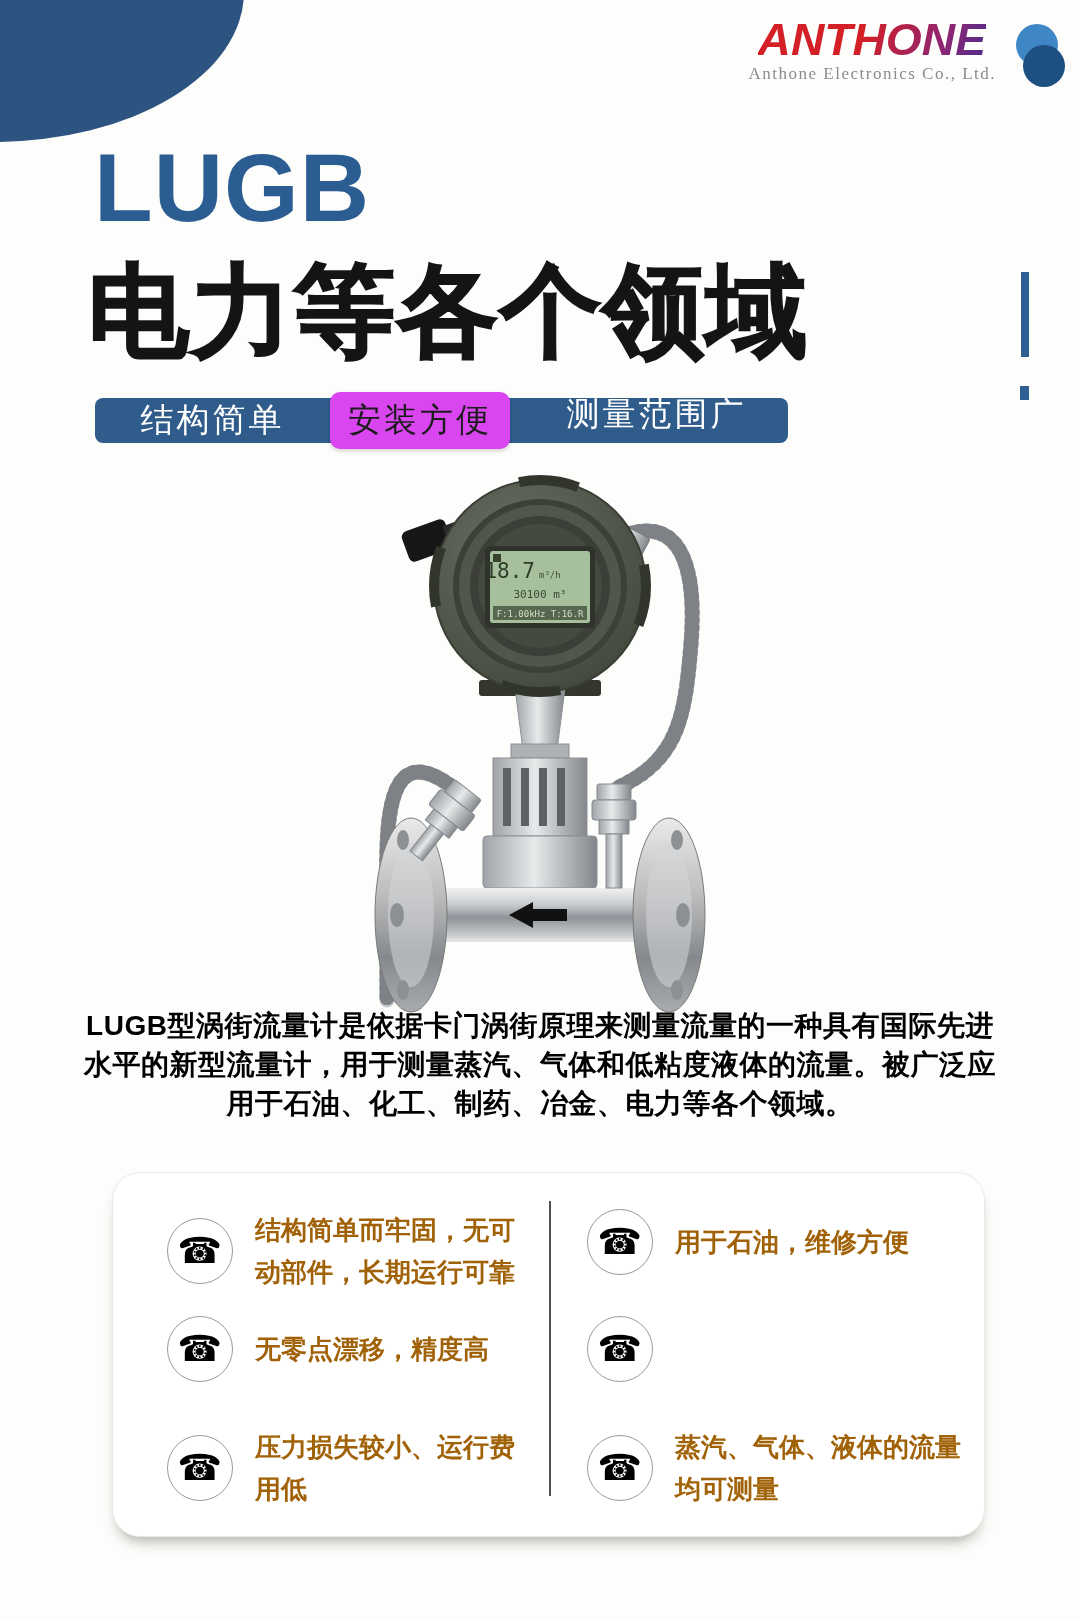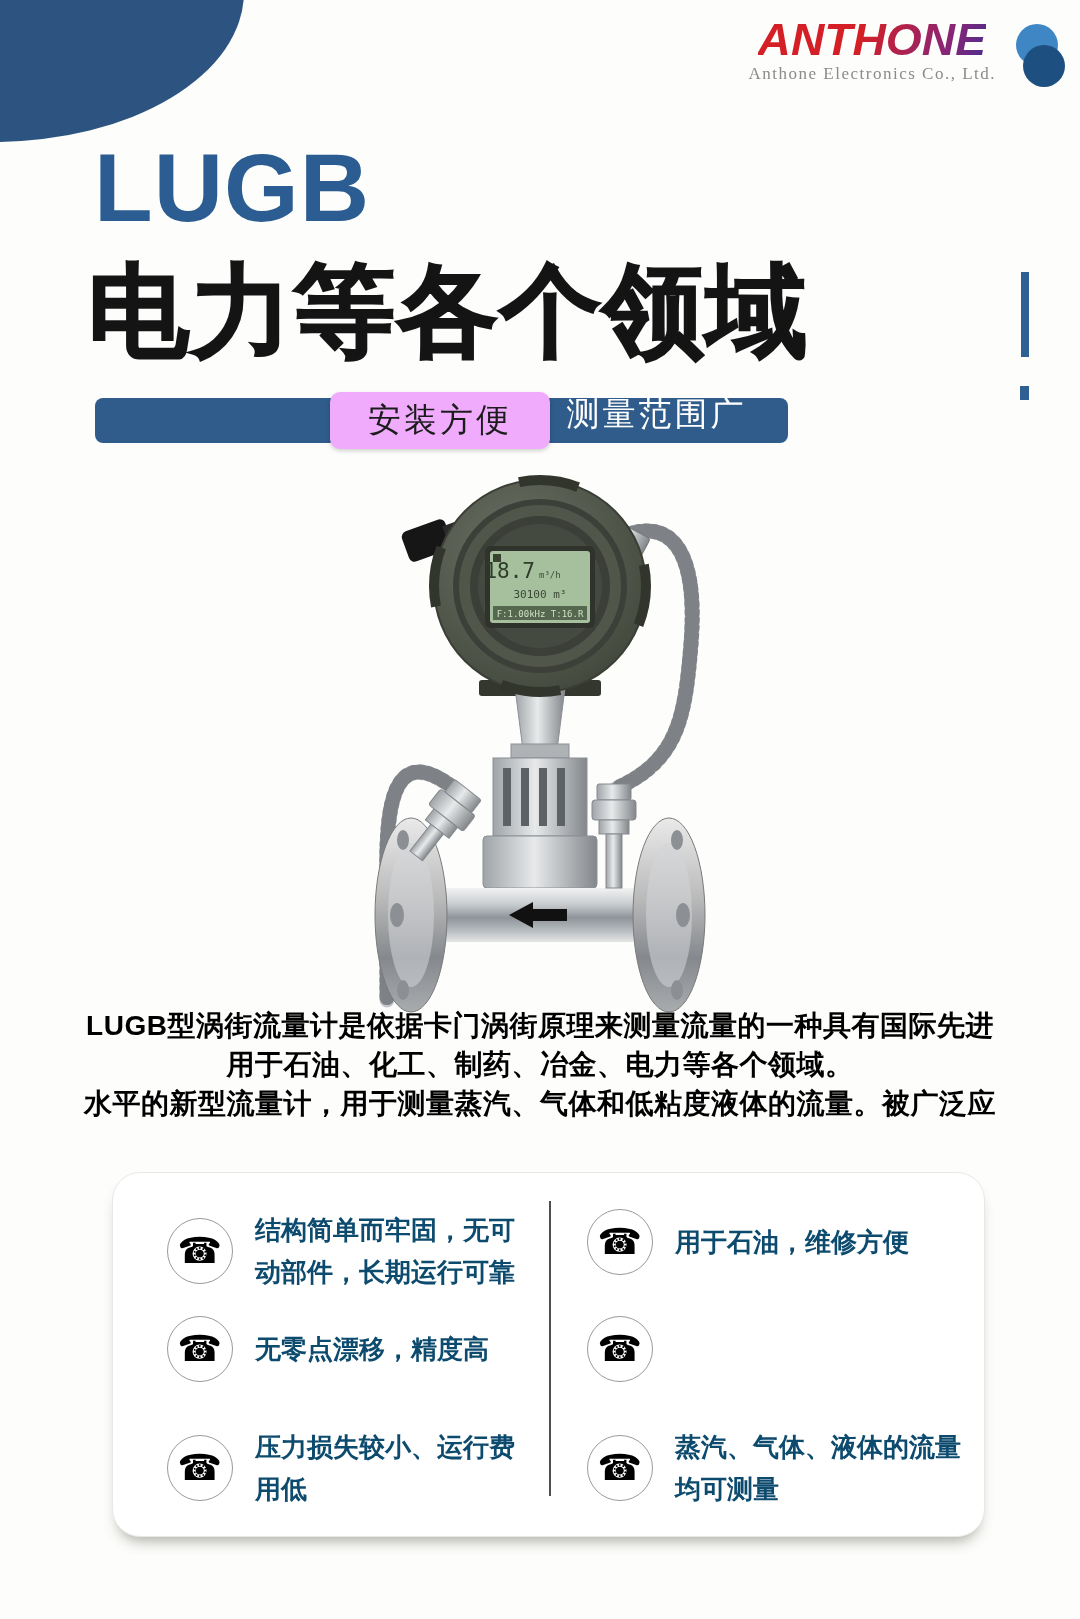--- a/index.html
+++ b/index.html
@@ -42,22 +42,22 @@
     -webkit-text-stroke:2px #141414;white-space:nowrap;
   }
   
   .tag-bar{position:absolute;left:95px;top:398px;width:693px;height:45px;
     background:#2f5c8a;border-radius:8px;}
   .tag{position:absolute;display:flex;align-items:center;justify-content:center;
     font-size:33px;color:#fff;letter-spacing:3px;}
   .tag.t1{left:95px;top:398px;width:235px;height:45px;}
   .tag.t3{left:525px;top:398px;width:263px;height:32px;}
   .tag-pill{
-    position:absolute;left:330px;top:392px;width:220px;height:57px;
-    background:#f0abfc;border-radius:10px;display:flex;align-items:center;justify-content:center;
+    position:absolute;left:330px;top:392px;width:180px;height:57px;
+    background:#d946ef;border-radius:10px;display:flex;align-items:center;justify-content:center;
     font-size:33px;color:#1c1c1c;letter-spacing:3px;
     box-shadow:0 2px 4px rgba(0,0,0,.18);
   }
   
   .product{position:absolute;left:345px;top:448px;width:390px;height:565px;}
   
   .desc{position:absolute;left:0;top:1006px;width:1080px;text-align:center;
     font-size:28px;font-weight:600;color:#000000;line-height:39px;letter-spacing:.5px;}
   
   .card{
@@ -68,21 +68,21 @@
   .v-divider{position:absolute;left:436px;top:28px;width:2px;height:295px;background:#4f4f4f;}
   .feature{position:absolute;display:flex;align-items:center;gap:22px;}
   .feature.l{left:54px;}
   .feature.r{left:474px;}
   .f-icon{
     flex:0 0 64px;width:64px;height:64px;border-radius:50%;
     border:1px solid #9a9a9a;background:#fff;
     display:flex;align-items:center;justify-content:center;
     font-size:36px;color:#000;line-height:1;
   }
-  .f-text{font-size:26px;font-weight:700;color:#0c4a6e;line-height:42px;}
+  .f-text{font-size:26px;font-weight:700;color:#a16207;line-height:42px;}
   .w280{width:280px;} .w310{width:310px;} .w340{width:340px;}
   .r1{top:36px;} .r2{top:143px;} .r3{top:253px;}
 </style>
 </head>
 <body>
 
 <div class="page">
 
   <div class="corner-blob"></div>
   <div class="excl-bar"></div>
@@ -92,20 +92,21 @@
 
   <div class="logo-block">
     <div class="logo-text">ANTHONE</div>
     <div class="logo-sub">Anthone  Electronics  Co.,  Ltd.</div>
   </div>
 
   <div class="title-en">LUGB</div>
   <div class="title-cn">电力等各个领域</div>
 
   <div class="tag-bar"></div>
+  <div class="tag t1">结构简单</div>
   <div class="tag-pill">安装方便</div>
   <div class="tag t3">测量范围广</div>
 
   <svg class="product" viewBox="0 0 390 565">
     <defs>
       <linearGradient id="pg" x1="0" y1="0" x2="0" y2="1">
         <stop offset="0" stop-color="#f2f2f2"></stop>
           <stop offset=".3" stop-color="#c9cdd0"></stop>
         <stop offset=".55" stop-color="#8e9499"></stop>
           <stop offset=".8" stop-color="#b9bec2"></stop>
@@ -194,22 +195,22 @@
       <text x="190" y="130" font-family="'DejaVu Sans Mono',monospace" font-size="21" fill="#2f3e2a" text-anchor="end">18.7</text>
       <text x="194" y="130" font-family="'DejaVu Sans Mono',monospace" font-size="9" fill="#41503b">m³/h</text>
       <text x="195" y="150" font-family="'DejaVu Sans Mono',monospace" font-size="11" fill="#3a4934" text-anchor="middle">30100 m³</text>
       <rect x="148" y="158" width="94" height="14" fill="#55684f"></rect>
       <text x="195" y="169" font-family="'DejaVu Sans Mono',monospace" font-size="9" fill="#cfe0c4" text-anchor="middle">F:1.00kHz T:16.R</text>
     </g>
   </svg>
 
   <div class="desc">
     <div>LUGB型涡街流量计是依据卡门涡街原理来测量流量的一种具有国际先进</div>
+    <div>水平的新型流量计，用于测量蒸汽、气体和低粘度液体的流量。被广泛应</div>
     <div>用于石油、化工、制药、冶金、电力等各个领域。</div>
-    <div>水平的新型流量计，用于测量蒸汽、气体和低粘度液体的流量。被广泛应</div>
   </div>
 
   <div class="card">
     <div class="v-divider"></div>
 
     <div class="feature l r1">
       <span class="f-icon">☎</span>
       <span class="f-text w280">结构简单而牢固，无可动部件，长期运行可靠</span>
     </div>
     <div class="feature l r2">

